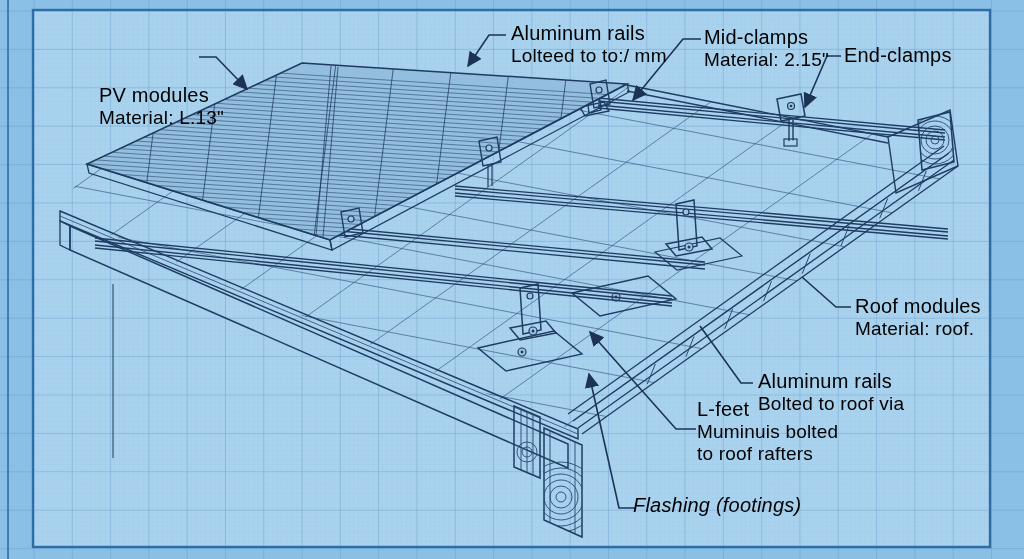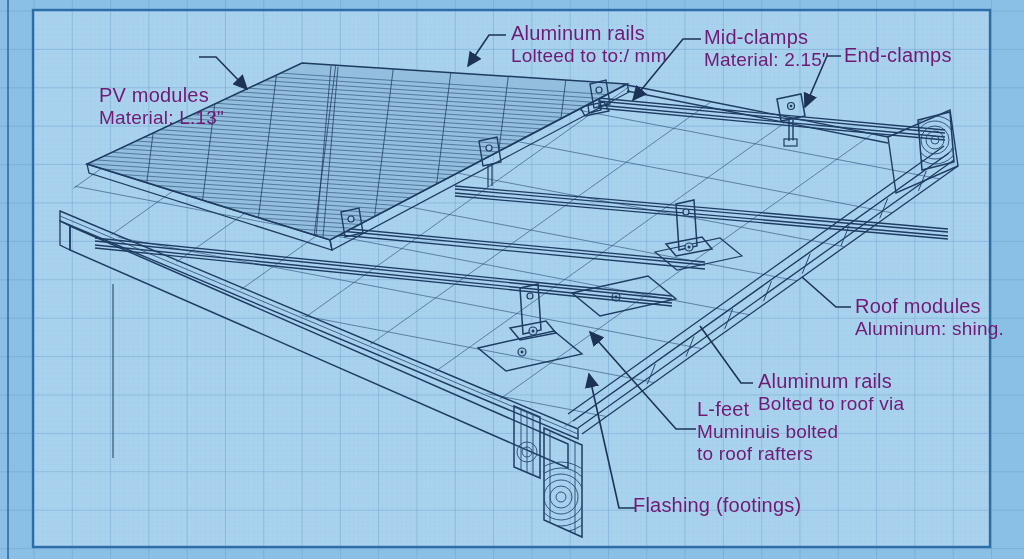--- a/index.html
+++ b/index.html
@@ -1,19 +1,19 @@
 <!DOCTYPE html>
 <html><head>
 <meta charset="utf-8">
 <style>
   html,body{margin:0;padding:0;background:#6fa6cf;}
   .stage{position:relative;width:1024px;height:559px;overflow:hidden;
          font-family:"Liberation Sans","DejaVu Sans",sans-serif;}
   .stage svg{position:absolute;left:0;top:0;}
-  .bp-label{position:absolute;color:#701a75;pointer-events:none;}
+  .bp-label{position:absolute;color:#000000;pointer-events:none;}
   .bp-label .t{font-size:20px;line-height:23px;display:block;letter-spacing:.2px;}
   .bp-label .s{font-size:19px;line-height:22px;display:block;letter-spacing:.2px;}
   .ln{stroke:#1f3c62;fill:none;}
   .ln2{stroke:#27476e;fill:none;}
   .leader{stroke:#1d3356;stroke-width:1.6;fill:none;}
   .tile{stroke:#2d4f78;stroke-opacity:.62;stroke-width:1;fill:none;}
   .hatch{stroke:#22426a;stroke-opacity:.8;stroke-width:.7;fill:none;}
   .pcol{stroke:#1d3a5f;stroke-opacity:.75;stroke-width:1;fill:none;}
   .grain{stroke:#27476e;stroke-width:.9;fill:none;}
   .bolt{fill:#9ec6e2;stroke:#1f3c62;stroke-width:1.2;}
@@ -308,27 +308,27 @@
   </div>
   <div class="bp-label" style="left:704px;top:26px;">
     <span class="t">Mid-clamps</span>
     <span class="s">Material: 2.15"</span>
   </div>
   <div class="bp-label" style="left:844px;top:44px;">
     <span class="t">End-clamps</span>
   </div>
   <div class="bp-label" style="left:855px;top:295px;">
     <span class="t">Roof modules</span>
-    <span class="s">Aluminum: shing.</span>
+    <span class="s">Material: roof.</span>
   </div>
   <div class="bp-label" style="left:758px;top:370px;">
     <span class="t">Aluminum rails</span>
     <span class="s">Bolted to roof via</span>
   </div>
   <div class="bp-label" style="left:697px;top:398px;">
     <span class="t">L-feet</span>
     <span class="s">Muminuis bolted</span>
     <span class="s">to roof rafters</span>
   </div>
-  <div class="bp-label" style="left:633px;top:494px;">
+  <div class="bp-label" style="left:633px;top:494px;font-style:italic;">
     <span class="t">Flashing (footings)</span>
   </div>
 </div>
 
 </body></html>

